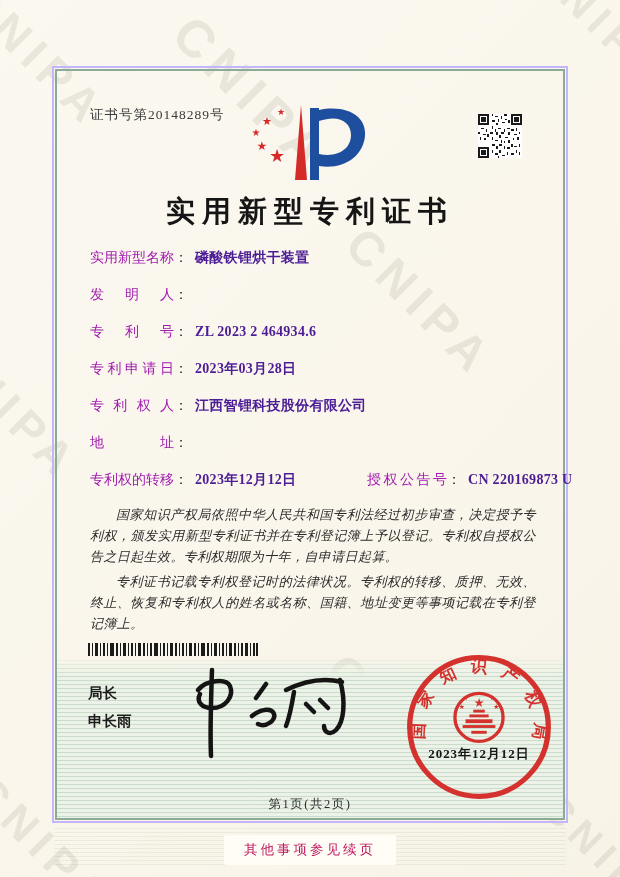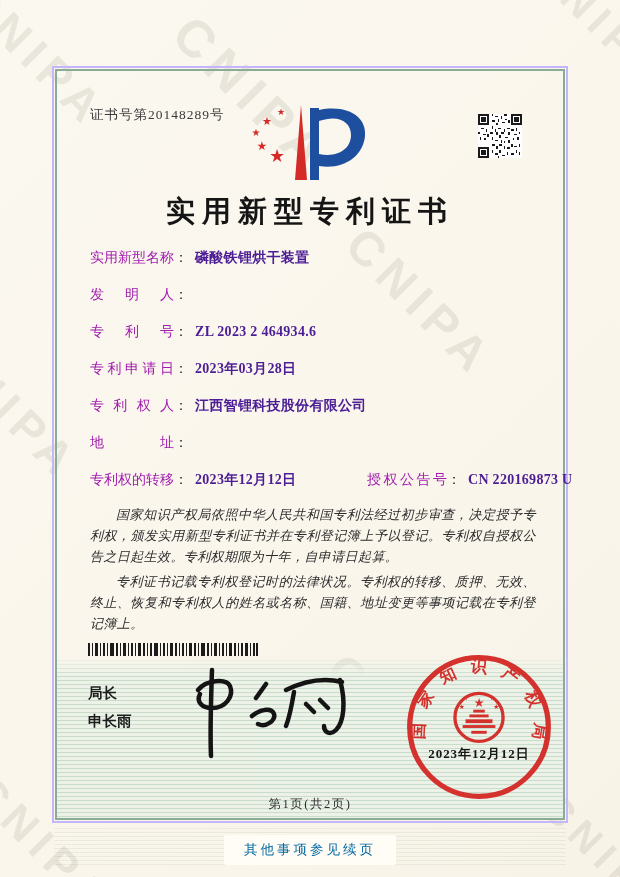--- a/index.html
+++ b/index.html
@@ -82,21 +82,21 @@
   
   .below-strip{
     position:absolute;left:54px;right:54px;top:828px;height:38px;
     background-image:repeating-linear-gradient(180deg,
       rgba(112,160,124,0.12) 0px,rgba(112,160,124,0.12) 1px,
       rgba(255,255,255,0) 1px,rgba(255,255,255,0) 4px);
   }
   .continuation{
     position:absolute;left:50%;top:835px;transform:translateX(-50%);
     background:#fffdf6;padding:6px 20px;border-radius:2px;
-    font-size:13.5px;letter-spacing:3px;color:#0369a1;white-space:nowrap;
+    font-size:13.5px;letter-spacing:3px;color:#be185d;white-space:nowrap;
   }
 </style>
 </head>
 <body>
 
 <span class="wm" style="left:35px;top:55px;font-size:46px;">CNIPA</span>
 <span class="wm" style="left:252px;top:95px;font-size:52px;">CNIPA</span>
 <span class="wm" style="left:600px;top:22px;font-size:42px;">CNIPA</span>
 <span class="wm" style="left:420px;top:302px;font-size:48px;">CNIPA</span>
 <span class="wm" style="left:8px;top:408px;font-size:46px;">CNIPA</span>

